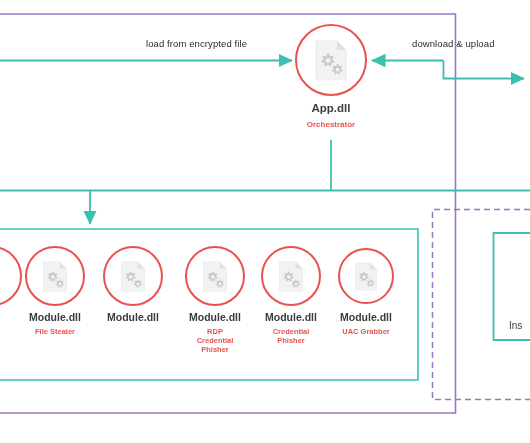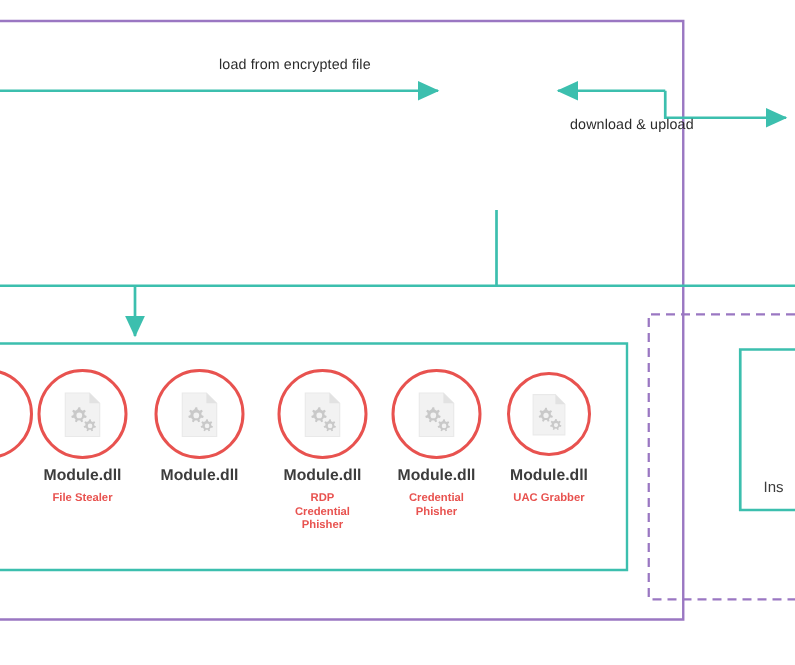--- a/index.html
+++ b/index.html
@@ -76,22 +76,38 @@
 
     <path d="M443.5,60.5 L443.5,78.5 L524,78.5" fill="none" stroke="#3cbfae" stroke-width="1.8" marker-end="url(#arrR)"></path>
 
     <path d="M331,140 L331,190.5" fill="none" stroke="#3cbfae" stroke-width="1.8"></path>
     <path d="M-10,190.5 L530,190.5" fill="none" stroke="#3cbfae" stroke-width="1.8"></path>
     <path d="M90,190.5 L90,224" fill="none" stroke="#3cbfae" stroke-width="1.8" marker-end="url(#arrD)"></path>
   </svg>
 
   <div class="edge-label" style="left:146px;top:38px;">load from encrypted file</div>
 
-  <div class="edge-label" style="left:380px;top:38px;margin-top:40px;">download &amp; upload</div>
-
+  <div class="edge-label" style="left:412px;top:38px;">download &amp; upload</div>
+
+  <div class="node" style="left:295px;top:24px;width:72px;height:120px;">
+    <div class="node-circle" style="left:0;top:0;width:72px;height:72px;">
+      <svg class="dllicon" width="34" height="40" viewBox="0 0 34 40">
+        <path d="M2,1 L23,1 L32,10 L32,39 L2,39 Z" fill="#f2f2f2" stroke="#e9e9e9" stroke-width="1"></path>
+        <path d="M23,1 L32,10 L23,10 Z" fill="#e2e2e2"></path>
+        <g fill="#c9c9c9">
+          <path d="M13.5,13.5 l1.5,0 l.4,2 a5,5 0 0 1 1.6,.95 l1.85,-.8 l1.05,1.3 l-1.35,1.5 a5,5 0 0 1 .25,1.85 l1.85,.85 l-.5,1.6 l-2,-.2 a5,5 0 0 1 -1.2,1.45 l.5,1.95 l-1.5,.65 l-1.05,-1.75 a5,5 0 0 1 -1.9,0 l-1.05,1.75 l-1.5,-.65 l.5,-1.95 a5,5 0 0 1 -1.2,-1.45 l-2,.2 l-.5,-1.6 l1.85,-.85 a5,5 0 0 1 .25,-1.85 l-1.35,-1.5 l1.05,-1.3 l1.85,.8 a5,5 0 0 1 1.6,-.95 Z"></path>
+          <circle cx="14.2" cy="20.6" r="2.5" fill="#f2f2f2"></circle>
+          <path d="M23,24 l1.2,0 l.32,1.6 a4,4 0 0 1 1.28,.76 l1.48,-.64 l.84,1.04 l-1.08,1.2 a4,4 0 0 1 .2,1.48 l1.48,.68 l-.4,1.28 l-1.6,-.16 a4,4 0 0 1 -.96,1.16 l.4,1.56 l-1.2,.52 l-.84,-1.4 a4,4 0 0 1 -1.52,0 l-.84,1.4 l-1.2,-.52 l.4,-1.56 a4,4 0 0 1 -.96,-1.16 l-1.6,.16 l-.4,-1.28 l1.48,-.68 a4,4 0 0 1 .2,-1.48 l-1.08,-1.2 l.84,-1.04 l1.48,.64 a4,4 0 0 1 1.28,-.76 Z"></path>
+          <circle cx="23.6" cy="29.7" r="2" fill="#f2f2f2"></circle>
+        </g>
+      </svg>
+    </div>
+    <div class="node-label" style="top:78px;font-size:11.5px;">App.dll</div>
+    <div class="node-sub" style="top:96px;font-size:8px;">Orchestrator</div>
+  </div>
 
   <div class="node" style="left:-38px;top:246px;width:60px;height:60px;">
     <div class="node-circle" style="left:0;top:0;width:60px;height:60px;"></div>
   </div>
 
   <div class="node" style="left:25px;top:246px;width:60px;height:120px;">
     <div class="node-circle" style="left:0;top:0;width:60px;height:60px;">
       <svg class="dllicon" width="26" height="31" viewBox="0 0 34 40">
         <path d="M2,1 L23,1 L32,10 L32,39 L2,39 Z" fill="#f2f2f2" stroke="#e9e9e9" stroke-width="1"></path>
         <path d="M23,1 L32,10 L23,10 Z" fill="#e2e2e2"></path>

